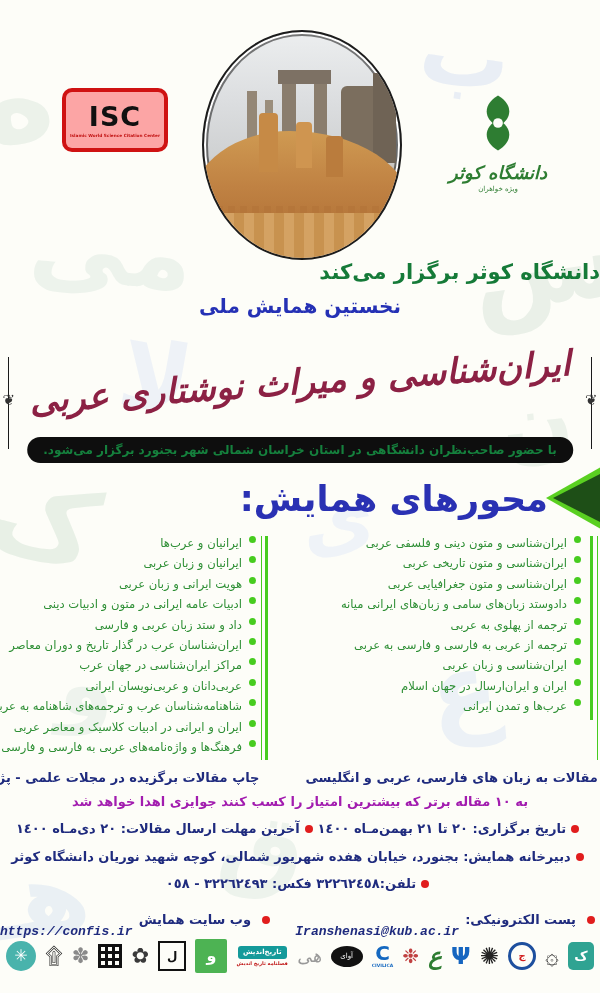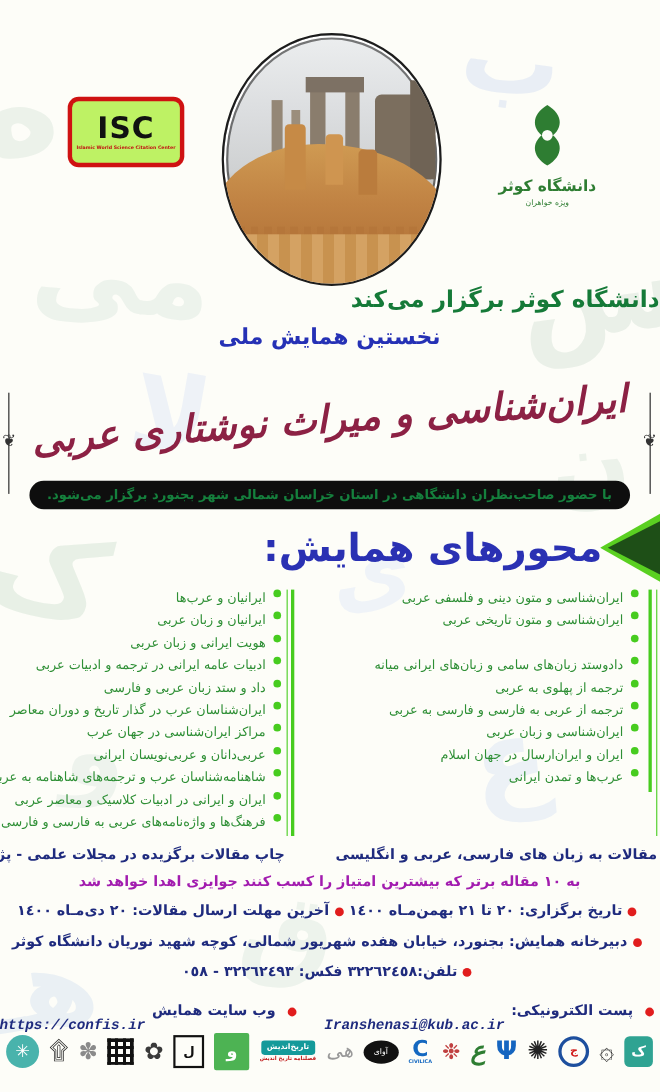--- a/index.html
+++ b/index.html
@@ -7,21 +7,21 @@
     position:relative;width:600px;height:993px;overflow:hidden;
     background:#fdfdf8;
     font-family:"DejaVu Sans",sans-serif;
     direction:rtl;
   }
   
   .wm{position:absolute;font-weight:bold;pointer-events:none;user-select:none;line-height:1;}
   
   .isc{position:absolute;left:62px;top:88px;width:106px;height:64px;
        background:#cf1212;border-radius:10px;padding:4px;box-sizing:border-box;direction:ltr;}
-  .isc-inner{background:#bef264;border-radius:6px;height:100%;display:flex;flex-direction:column;align-items:center;justify-content:center;}
+  .isc-inner{background:#fca5a5;border-radius:6px;height:100%;display:flex;flex-direction:column;align-items:center;justify-content:center;}
   .isc-acronym{font-weight:900;font-size:27px;color:#111;letter-spacing:1px;line-height:1;}
   .isc-full{font-size:5px;color:#c11212;font-weight:bold;white-space:nowrap;transform:scale(.85);margin-top:2px;}
   .circle-img{position:absolute;left:202px;top:30px;width:196px;height:226px;border-radius:50%;
       overflow:hidden;border:2px solid #1c1c1c;
       box-shadow:inset 0 0 0 2px #ffffff, inset 0 0 0 4px rgba(20,20,20,.55);
       background:linear-gradient(180deg,#eceeef 0%,#dcdee0 30%,#cfd1d2 55%,#c8c3bb 60%);}
   .ruin{position:absolute;background:#8a7d6d;}
   .gate-l{left:40%;top:20%;width:7%;height:32%;}
   .gate-r{left:56%;top:20%;width:7%;height:32%;}
   .gate-t{left:38%;top:17%;width:27%;height:6%;background:#7d7164;}
@@ -34,21 +34,21 @@
        border-radius:48% 60% 0 0 / 85% 95% 0 0;}
   .tower{position:absolute;background:#c68a46;border-radius:4px 4px 0 0;}
   .tw1{left:28%;top:36%;width:10%;height:26%;}
   .tw2{left:47%;top:40%;width:8%;height:20%;background:#cf9550;}
   .tw3{left:62%;top:46%;width:9%;height:18%;background:#ba7c3d;}
   .wallbase{position:absolute;left:0;bottom:0;width:100%;height:20%;
        background:repeating-linear-gradient(90deg,#d4a263 0 10px,#c8924f 10px 20px);}
   .wallnotch{position:absolute;left:0;bottom:19%;width:100%;height:4%;
        background:repeating-linear-gradient(90deg,#b5763a 0 7px,transparent 7px 12px);}
   .kosar{position:absolute;left:448px;top:92px;width:100px;text-align:center;}
-  .kosar-name{color:#2e7d32;font-weight:bold;font-size:14px;margin-top:4px;}
+  .kosar-name{color:#2e7d32;font-weight:bold;font-size:18px;font-style:italic;margin-top:4px;}
   .kosar-sub{color:#2e7d32;font-size:7px;margin-top:2px;}
   
   .organizer{position:absolute;left:0;right:0;top:260px;text-align:right;
      color:#157a38;font-size:21px;font-weight:bold;}
   .event-type{position:absolute;left:0;right:0;top:294px;text-align:center;
      color:#2531b5;font-size:20px;font-weight:bold;}
   .callig-row{position:absolute;left:0;right:0;top:330px;height:104px;
      display:flex;align-items:center;justify-content:center;gap:14px;}
   .ornament{display:flex;flex-direction:column;align-items:center;color:#222;}
   .orn-line{width:1px;height:92px;background:#1a1a1a;}
@@ -186,20 +186,21 @@
     <li>
         <span class="dot"></span>
         <span class="topic-txt">ایران‌شناسی و متون دینی و فلسفی عربی</span>
       </li>
     <li>
         <span class="dot"></span>
         <span class="topic-txt">ایران‌شناسی و متون تاریخی عربی</span>
       </li>
     <li>
         <span class="dot"></span>
+        <span class="topic-txt">ایران‌شناسی و متون جغرافیایی عربی</span>
       </li>
     <li>
         <span class="dot"></span>
         <span class="topic-txt">دادوستد زبان‌های سامی و زبان‌های ایرانی میانه</span>
       </li>
     <li>
         <span class="dot"></span>
         <span class="topic-txt">ترجمه از پهلوی به عربی</span>
       </li>
     <li>
@@ -229,21 +230,21 @@
     <li>
         <span class="dot"></span>
         <span class="topic-txt">ایرانیان و زبان عربی</span>
       </li>
     <li>
         <span class="dot"></span>
         <span class="topic-txt">هویت ایرانی و زبان عربی</span>
       </li>
     <li>
         <span class="dot"></span>
-        <span class="topic-txt">ادبیات عامه ایرانی در ترجمه و ادبیات عربی</span>
+        <span class="topic-txt">ادبیات عامه ایرانی در متون و ادبیات دینی</span>
       </li>
     <li>
         <span class="dot"></span>
         <span class="topic-txt">داد و ستد زبان عربی و فارسی</span>
       </li>
     <li>
         <span class="dot"></span>
         <span class="topic-txt">ایران‌شناسان عرب در گذار تاریخ و دوران معاصر</span>
       </li>
     <li>

